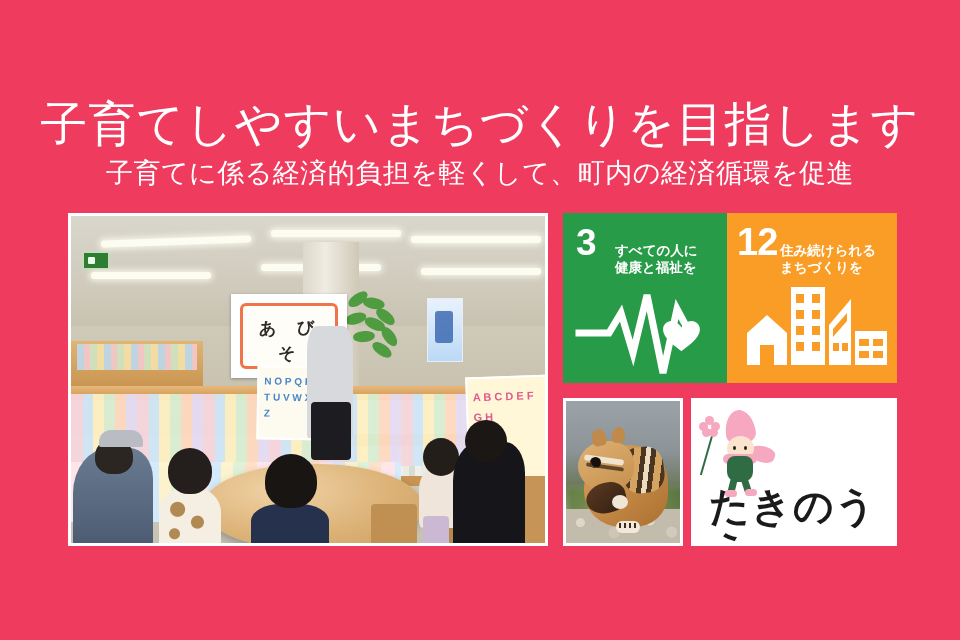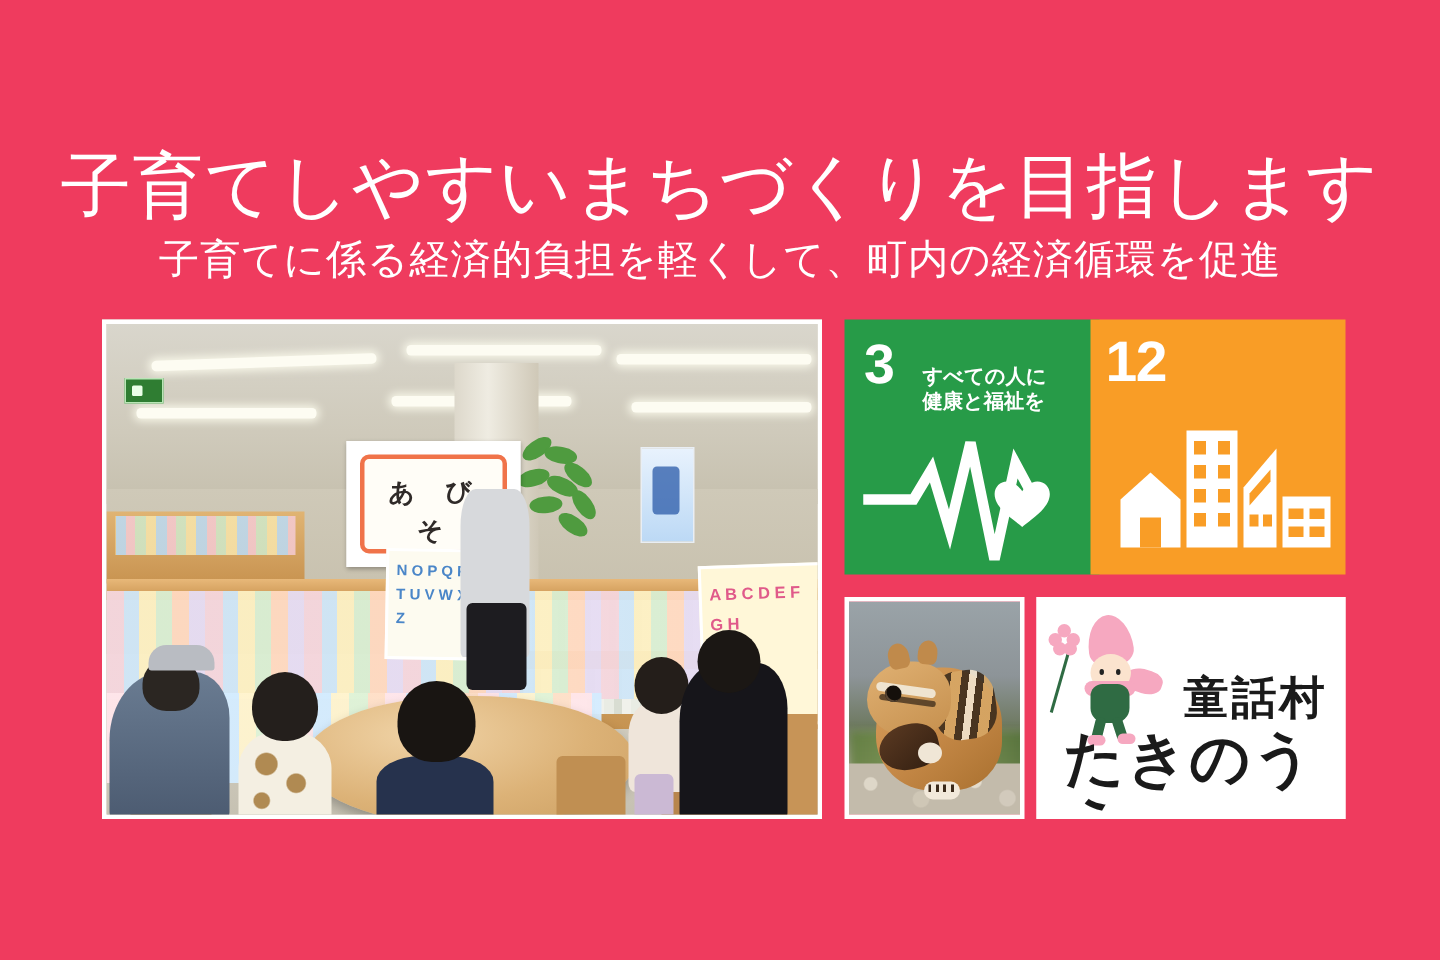--- a/index.html
+++ b/index.html
@@ -503,20 +503,22 @@
     <div class="sdg-icon">
       <svg width="170" height="114" viewBox="0 0 170 114">
         <polyline points="16,64 46,64 58,44 70,84 84,26 100,104 114,40 128,66" fill="none" stroke="#ffffff" stroke-width="7" stroke-linecap="square" stroke-linejoin="miter"></polyline>
         <path d="M133 50c-5 0-9 4-9 9 0 11 16 20 20 24 4-4 20-13 20-24 0-5-4-9-9-9-5 0-9 4-11 7-2-3-6-7-11-7z" fill="#ffffff" transform="translate(-14,6) scale(0.92)"></path>
       </svg>
     </div>
   </div>
 
   <div class="sdg sdg-11">
     <div class="sdg-num">12</div>
+    <div class="sdg-text">住み続けられる
+まちづくりを</div>
     <div class="sdg-icon">
       <svg width="170" height="114" viewBox="0 0 170 114">
 
         <path d="M20 64 L40 46 L60 64 L60 96 L20 96 Z" fill="#ffffff"></path>
         <rect x="33" y="76" width="14" height="20" fill="#F99D26"></rect>
 
         <rect x="64" y="18" width="34" height="78" fill="#ffffff"></rect>
         <rect x="69" y="25" width="8" height="9" fill="#F99D26"></rect>
         <rect x="85" y="25" width="8" height="9" fill="#F99D26"></rect>
         <rect x="69" y="41" width="8" height="9" fill="#F99D26"></rect>
@@ -571,17 +573,16 @@
       <div class="fairy-face"></div>
       <div class="fairy-eye fe1"></div>
       <div class="fairy-eye fe2"></div>
       <div class="fairy-collar"></div>
       <div class="fairy-body"></div>
       <div class="fairy-leg fl1"></div>
       <div class="fairy-leg fl2"></div>
       <div class="fairy-shoe fs1"></div>
       <div class="fairy-shoe fs2"></div>
     </div>
-    <div class="logo-main1">童話村</div>
     <div class="logo-main2">たきのうえ</div>
   </div>
 
 </div>
 
 </body></html>

